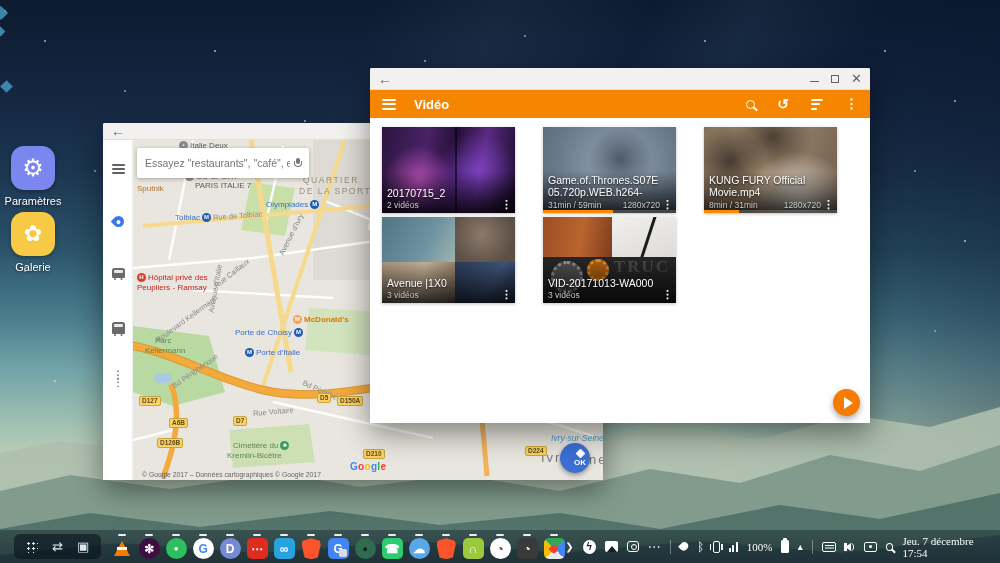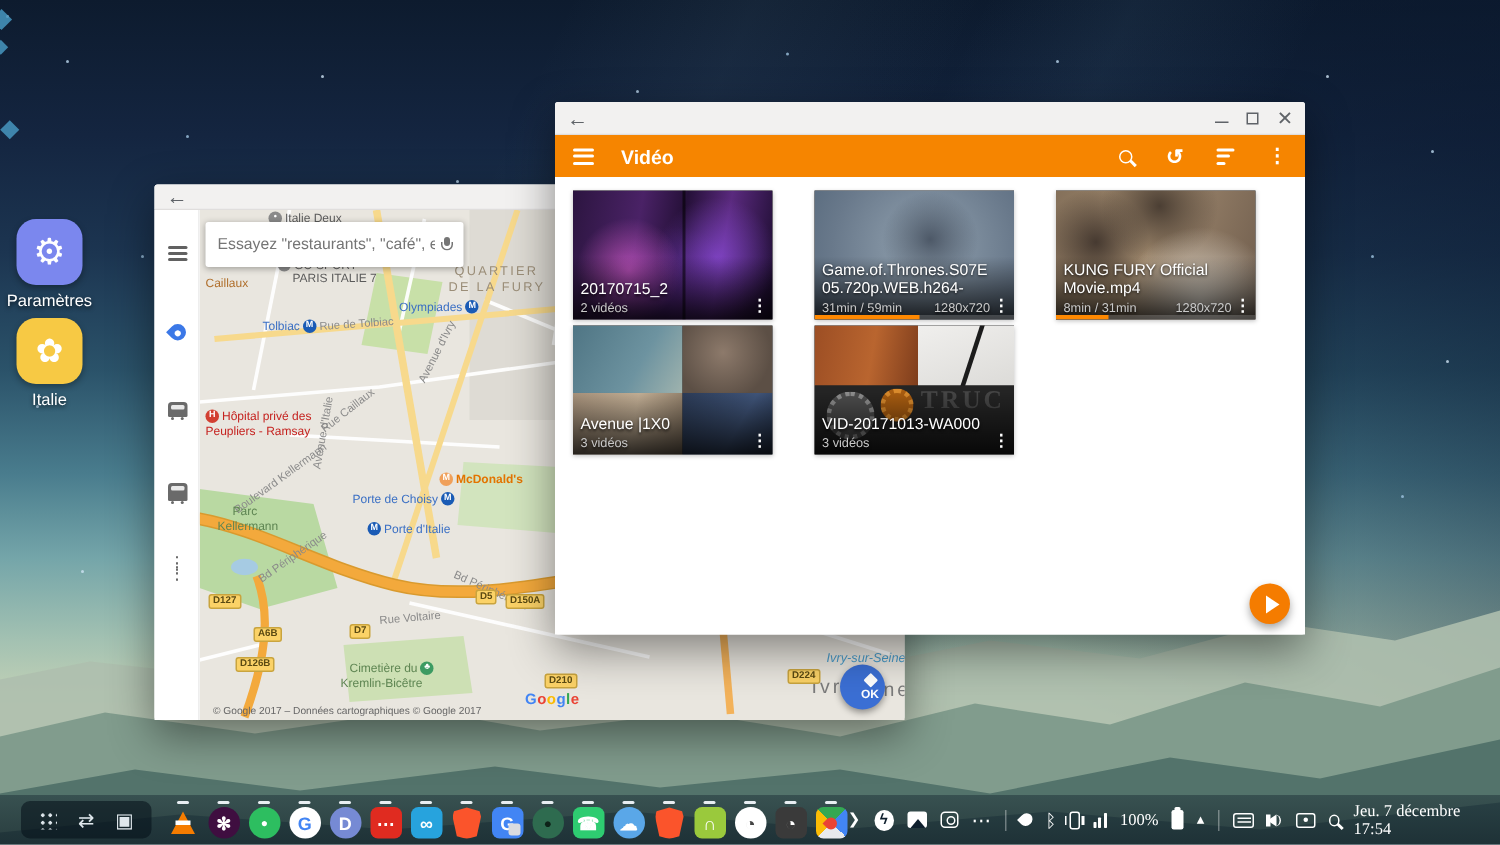--- a/index.html
+++ b/index.html
@@ -198,21 +198,21 @@
   <div class="d-icon" style="left:0; top:146px;">
     <div class="sq" style="background:#7b87ee;">
         <span class="g-glyph" style="font-size:24px;">⚙</span>
       </div>
     <div class="lbl">Paramètres</div>
   </div>
   <div class="d-icon" style="left:0; top:212px;">
     <div class="sq" style="background:#f7c944;">
         <span class="g-glyph" style="font-size:22px;">✿</span>
       </div>
-    <div class="lbl">Italie</div>
+    <div class="lbl">Galerie</div>
   </div>
 
   <div class="window" id="maps-win">
     <div class="titlebar">
       <span class="tb-back">←</span>
     </div>
     <div id="maps-body">
       <div id="maps-sidebar">
         <div class="ms-item" style="top:22px;">
             <span class="bars3">
@@ -274,22 +274,22 @@
         </svg>
         <div id="map-search">
           <span class="ph">Essayez "restaurants", "café", etc.</span>
           <span class="mic"></span>
         </div>
         <div id="labels-layer">
             <span class="mlabel " style="left: 46px; top: 1px;"><span class="micon" style="background: rgb(138, 138, 138);">•</span>Italie Deux</span>
             <span class="mlabel " style="left: 52px; top: 32px;"><span class="micon" style="background: rgb(138, 138, 138);">•</span>GO SPORT</span>
             <span class="mlabel " style="left: 62px; top: 41px;">PARIS ITALIE 7</span>
             <span class="mlabel area" style="left: 170px; top: 35px;">QUARTIER</span>
-            <span class="mlabel area" style="left: 166px; top: 46px;">DE LA FURY</span>
-            <span class="mlabel brown" style="left: 4px; top: 44px;">Caillaux</span>
+            <span class="mlabel area" style="left: 166px; top: 46px;">DE LA SPORT</span>
+            <span class="mlabel brown" style="left: 4px; top: 44px;">Sputnik</span>
             <span class="mlabel metro" style="left: 133px; top: 60px;">Olympiades<span class="micon" style="background: rgb(26, 91, 181); margin: 0px 0px 0px 2px;">M</span></span>
             <span class="mlabel metro" style="left: 42px; top: 73px;">Tolbiac<span class="micon" style="background: rgb(26, 91, 181); margin: 0px 0px 0px 2px;">M</span></span>
             <span class="mlabel road" style="left: 80px; top: 73px; transform: rotate(-4deg);">Rue de Tolbiac</span>
             <span class="mlabel red" style="left: 4px; top: 133px;"><span class="micon" style="background: rgb(210, 63, 49);">H</span>Hôpital privé des</span>
             <span class="mlabel red" style="left: 4px; top: 143px;">Peupliers - Ramsay</span>
             <span class="mlabel road" style="left: 82px; top: 142px; transform: rotate(-38deg);">Rue Caillaux</span>
             <span class="mlabel road" style="left: 78px; top: 168px; transform: rotate(-80deg);">Avenue d'Italie</span>
             <span class="mlabel road" style="left: 148px; top: 110px; transform: rotate(-63deg);">Avenue d'Ivry</span>
             <span class="mlabel road" style="left: 24px; top: 196px; transform: rotate(-36deg);">Boulevard Kellermann</span>
             <span class="mlabel park" style="left: 22px; top: 196px;">Parc</span>

